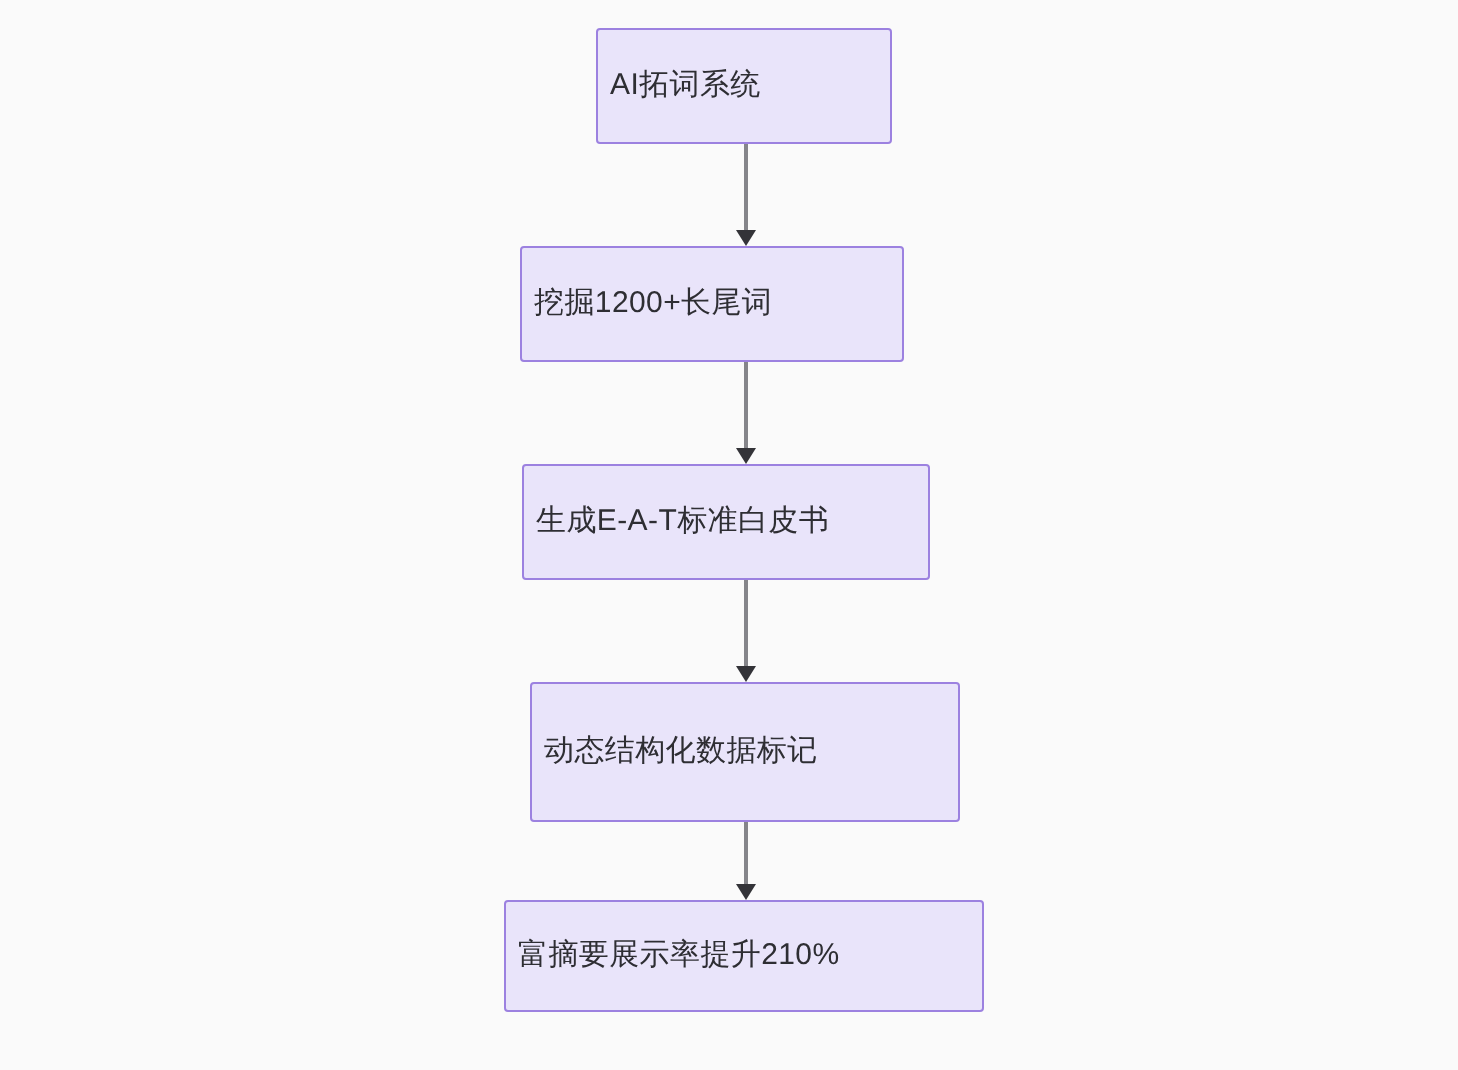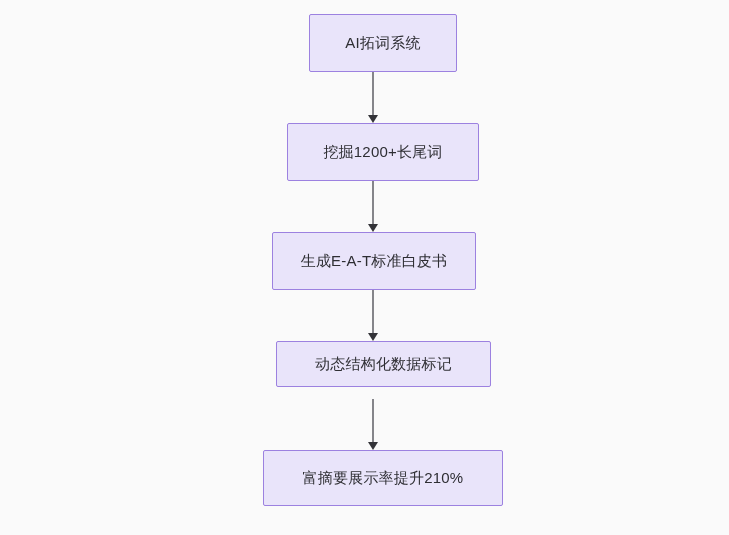--- a/index.html
+++ b/index.html
@@ -22,23 +22,21 @@
     height: 535px;
   }
   .node-box {
     position: absolute;
     box-sizing: border-box;
     background: #e9e4fa;
     border: 1.6px solid #9c81e0;
     border-radius: 2px;
     display: flex;
     align-items: center;
-    justify-content: center;
     text-align: center;
-    margin-left: 11px;
   }
   .node-label {
     color: #2e2e33;
     font-size: 15px;
     line-height: 1.25;
     letter-spacing: 0.2px;
     white-space: nowrap;
     padding: 0 6px;
   }
   .edge {
@@ -80,29 +78,29 @@
   </div>
   <div class="edge" style="left:372px; top:399px; height:51px;">
     <div class="edge-line" style="height:45px;"></div>
     <div class="edge-head" style="top:43px;"></div>
   </div>
 
   <div class="node-box" style="left:298px; top:14px; width:148px; height:58px;">
     <span class="node-label">AI拓词系统</span>
   </div>
 
-  <div class="node-box" style="left:276px; top:123px; width:192px; height:58px;">
+  <div class="node-box" style="left:260px; top:123px; width:192px; height:58px;">
     <span class="node-label">挖掘1200+长尾词</span>
   </div>
 
   <div class="node-box" style="left:261px; top:232px; width:204px; height:58px;">
     <span class="node-label">生成E-A-T标准白皮书</span>
   </div>
 
-  <div class="node-box" style="left:265px; top:341px; width:215px; height:46px;">
+  <div class="node-box" style="left:265px; top:341px; width:215px; height:70px;">
     <span class="node-label">动态结构化数据标记</span>
   </div>
 
   <div class="node-box" style="left:252px; top:450px; width:240px; height:56px;">
     <span class="node-label">富摘要展示率提升210%</span>
   </div>
 
 </div>
 
 </body></html>

